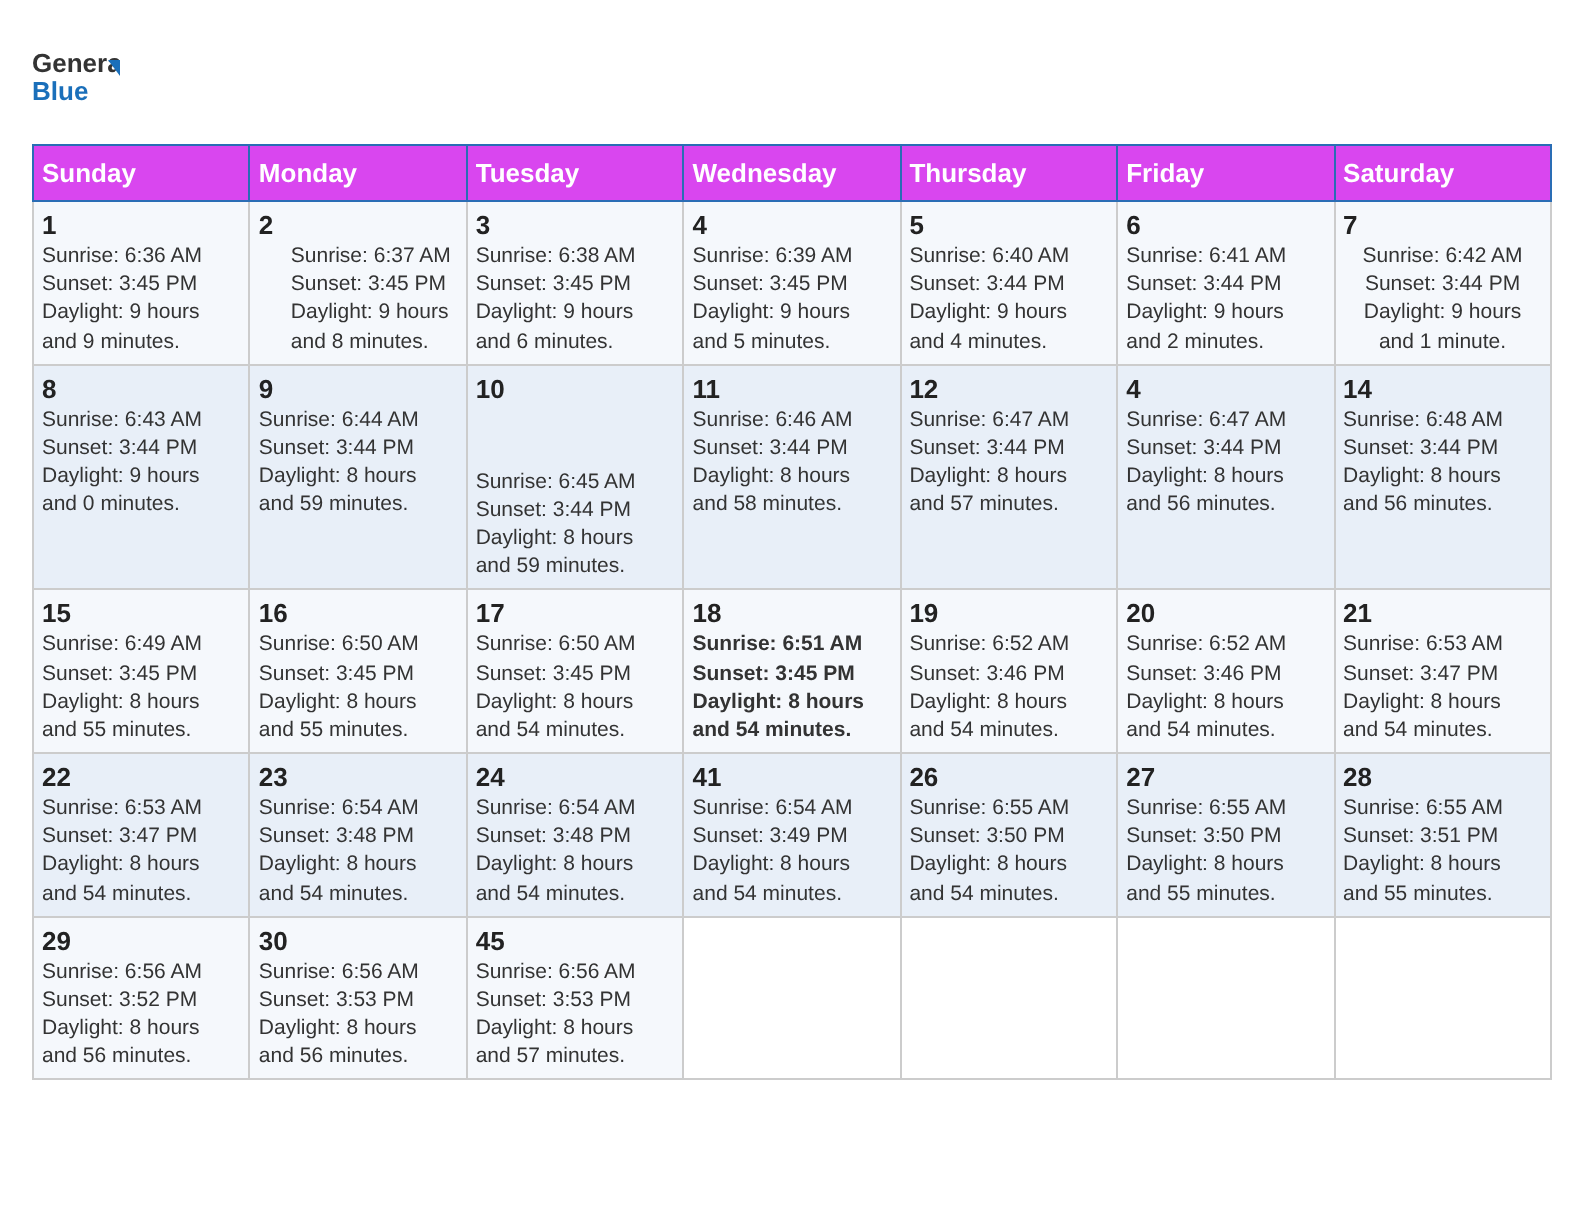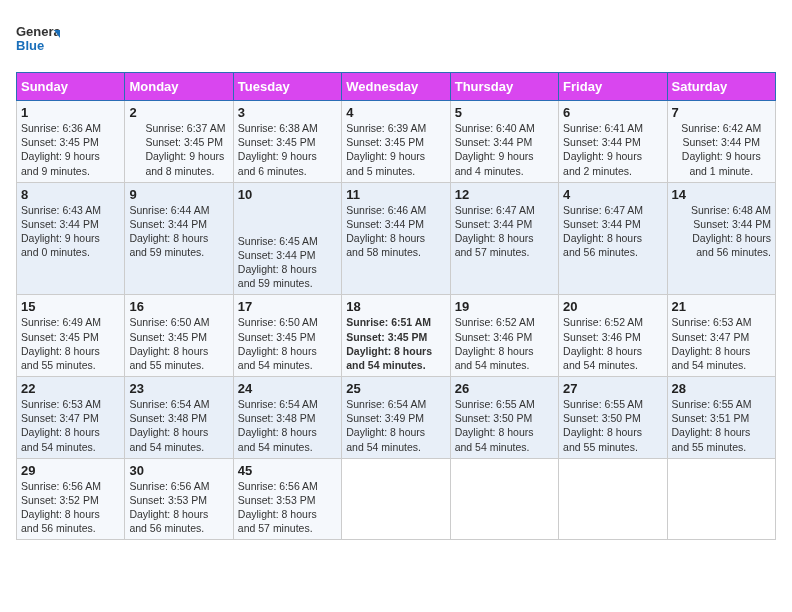--- a/index.html
+++ b/index.html
@@ -196,21 +196,21 @@
         </td>
         <td>
           <span class="day-num">4</span>
           <div class="cell-text" style="white-space: pre-line;">Sunrise: 6:47 AM
 Sunset: 3:44 PM
 Daylight: 8 hours
 and 56 minutes.</div>
         </td>
         <td>
           <span class="day-num">14</span>
-          <div class="cell-text" style="white-space: pre-line; text-align: right;">Sunrise: 6:48 AM
+          <div class="cell-text" style="white-space: pre-line;">Sunrise: 6:48 AM
 Sunset: 3:44 PM
 Daylight: 8 hours
 and 56 minutes.</div>
         </td>
       </tr>
       <tr>
         <td>
           <span class="day-num">15</span>
           <div class="cell-text" style="white-space: pre-line;">Sunrise: 6:49 AM
 Sunset: 3:45 PM
@@ -276,21 +276,21 @@
 and 54 minutes.</div>
         </td>
         <td>
           <span class="day-num">24</span>
           <div class="cell-text" style="white-space: pre-line;">Sunrise: 6:54 AM
 Sunset: 3:48 PM
 Daylight: 8 hours
 and 54 minutes.</div>
         </td>
         <td>
-          <span class="day-num">25</span>
+          <span class="day-num">41</span>
           <div class="cell-text" style="white-space: pre-line;">Sunrise: 6:54 AM
 Sunset: 3:49 PM
 Daylight: 8 hours
 and 54 minutes.</div>
         </td>
         <td>
           <span class="day-num">26</span>
           <div class="cell-text" style="white-space: pre-line;">Sunrise: 6:55 AM
 Sunset: 3:50 PM
 Daylight: 8 hours

